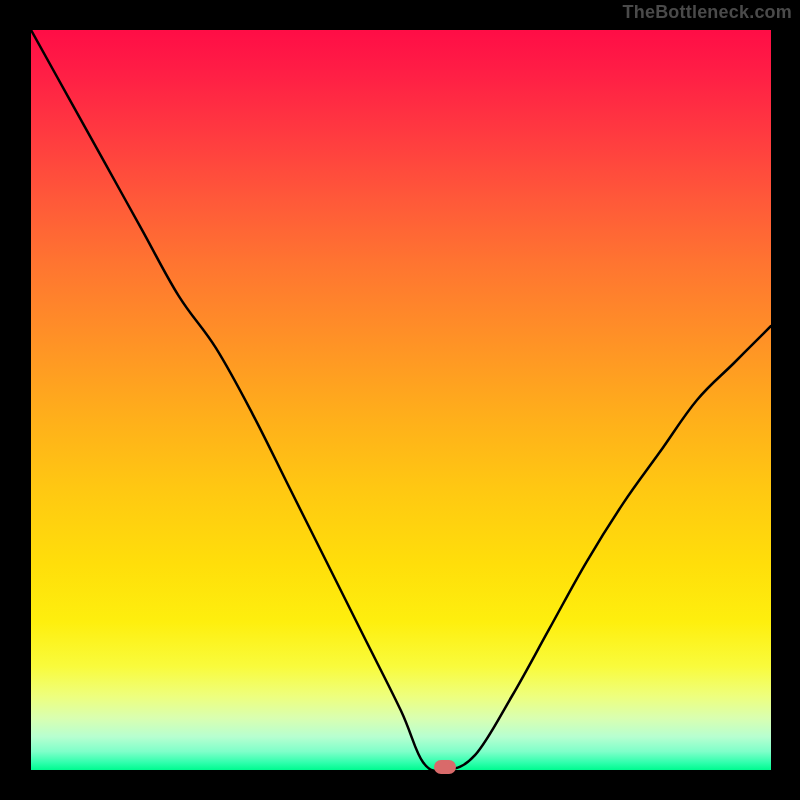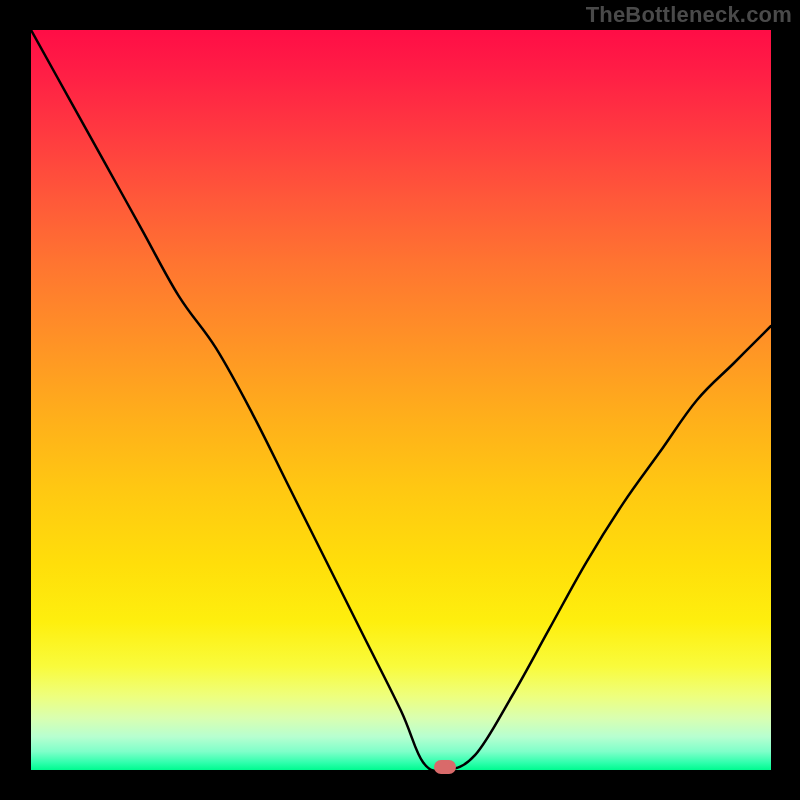--- a/index.html
+++ b/index.html
@@ -15,21 +15,21 @@
     position: absolute;
     top: 0; left: 0;
     width: 800px; height: 800px;
     background: #000;
   }
   .watermark {
     position: absolute;
     top: 2px;
     right: 8px;
     color: #4a4a4a;
-    font-size: 22px;
+    font-size: 18px;
     font-weight: bold;
     z-index: 10;
     letter-spacing: 0.2px;
   }
   .plot {
     position: absolute;
     left: 31px;
     top: 30px;
     width: 740px;
     height: 740px;

